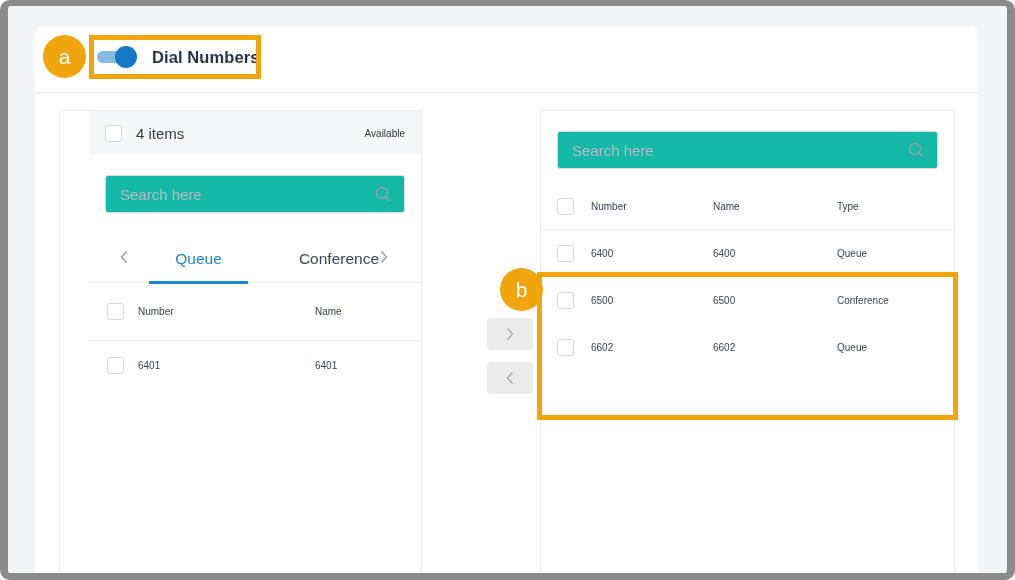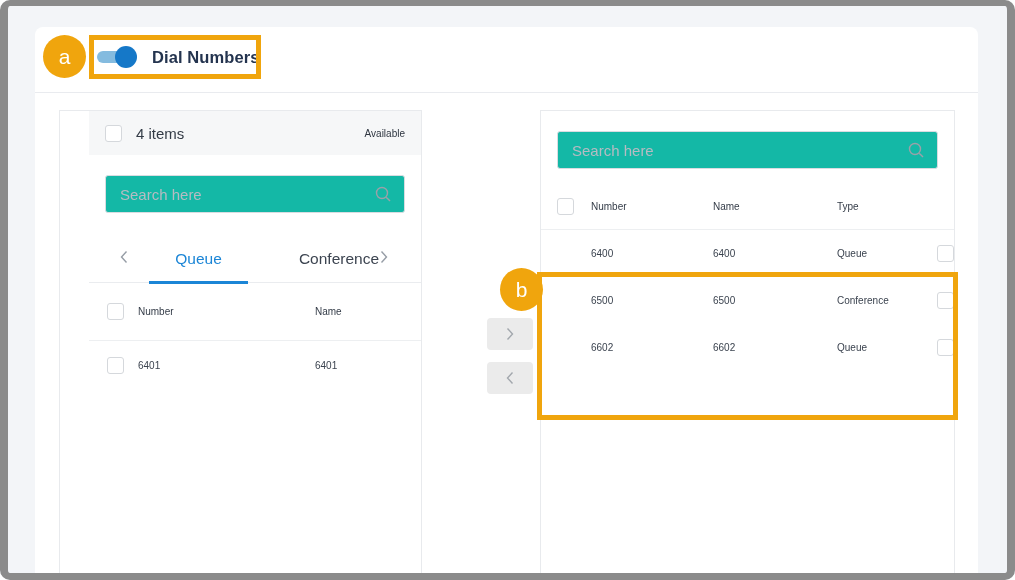--- a/index.html
+++ b/index.html
@@ -57,21 +57,21 @@
   .tab-queue { left:60px; width:99px; color:#1b85d6; }
   .tab-conference { left:190px; width:120px; }
   .tab-underline { position:absolute; left:60px; bottom:-2px; width:99px; height:3px; background:#1b85d6; }
 
   
   .thead, .trow { position:relative; display:flex; align-items:center; padding-left:18px; }
   .thead { border-bottom:1px solid #edeff1; }
   .thead-left { height:58px; }
   .trow-left  { height:48px; }
   .thead-right { margin-top:14px; height:47px; }
-  .trow-right  { height:47px;justify-content:flex-end; }
+  .trow-right  { height:47px; }
   .cell { position:absolute; font-size:10px; }
   .thead .cell { color:#343c48; }
   .trow  .cell { color:#3b434f; }
   .lc1 { left:49px; } .lc2 { left:226px; }
   .rc1 { left:50px; } .rc2 { left:172px; } .rc3 { left:296px; }
   .panel-right .thead, .panel-right .trow { padding-left:16px; }
 
   
   .transfer-btn { position:absolute; left:487px; width:46px; height:32px; background:#ebebeb; border:none;
                   border-radius:4px; display:flex; align-items:center; justify-content:center; cursor:pointer; z-index:2; }

